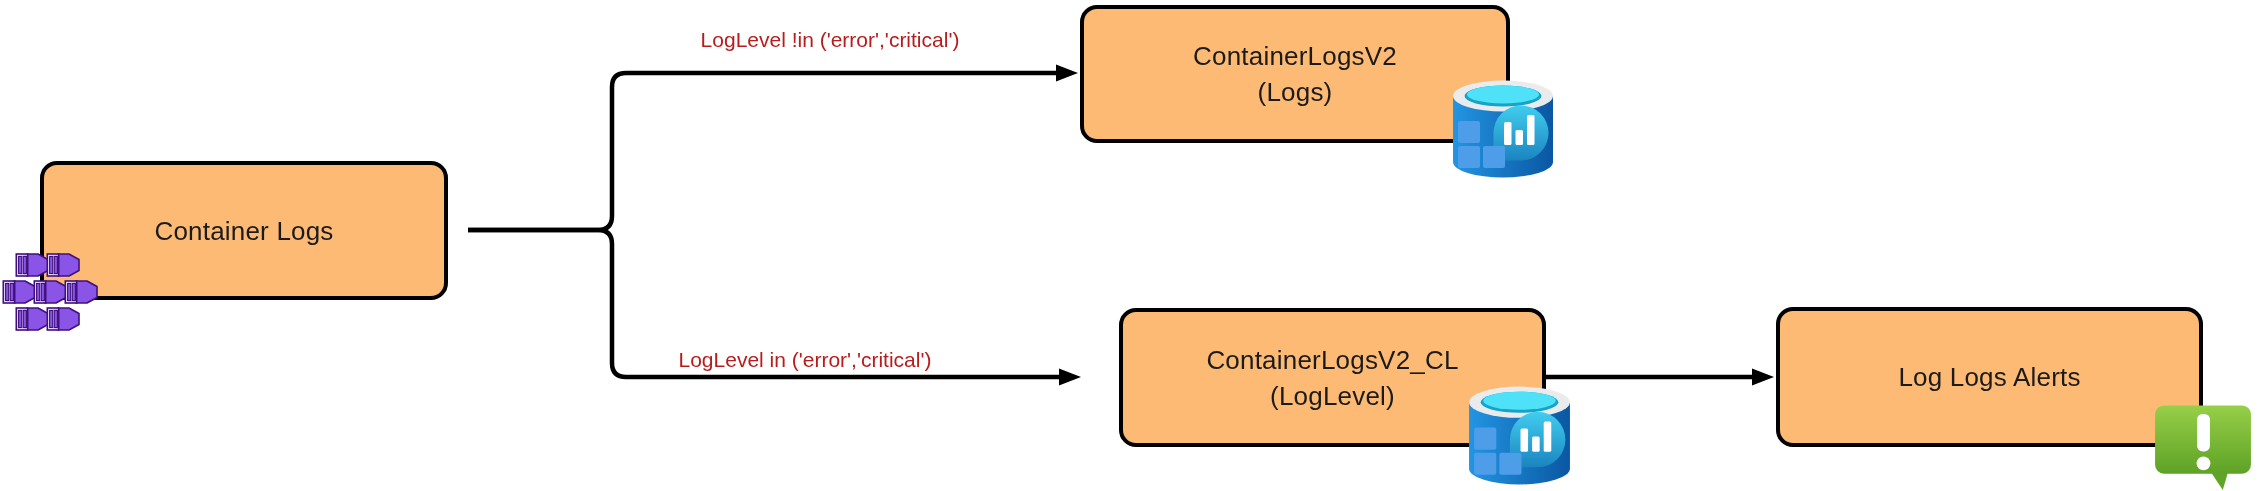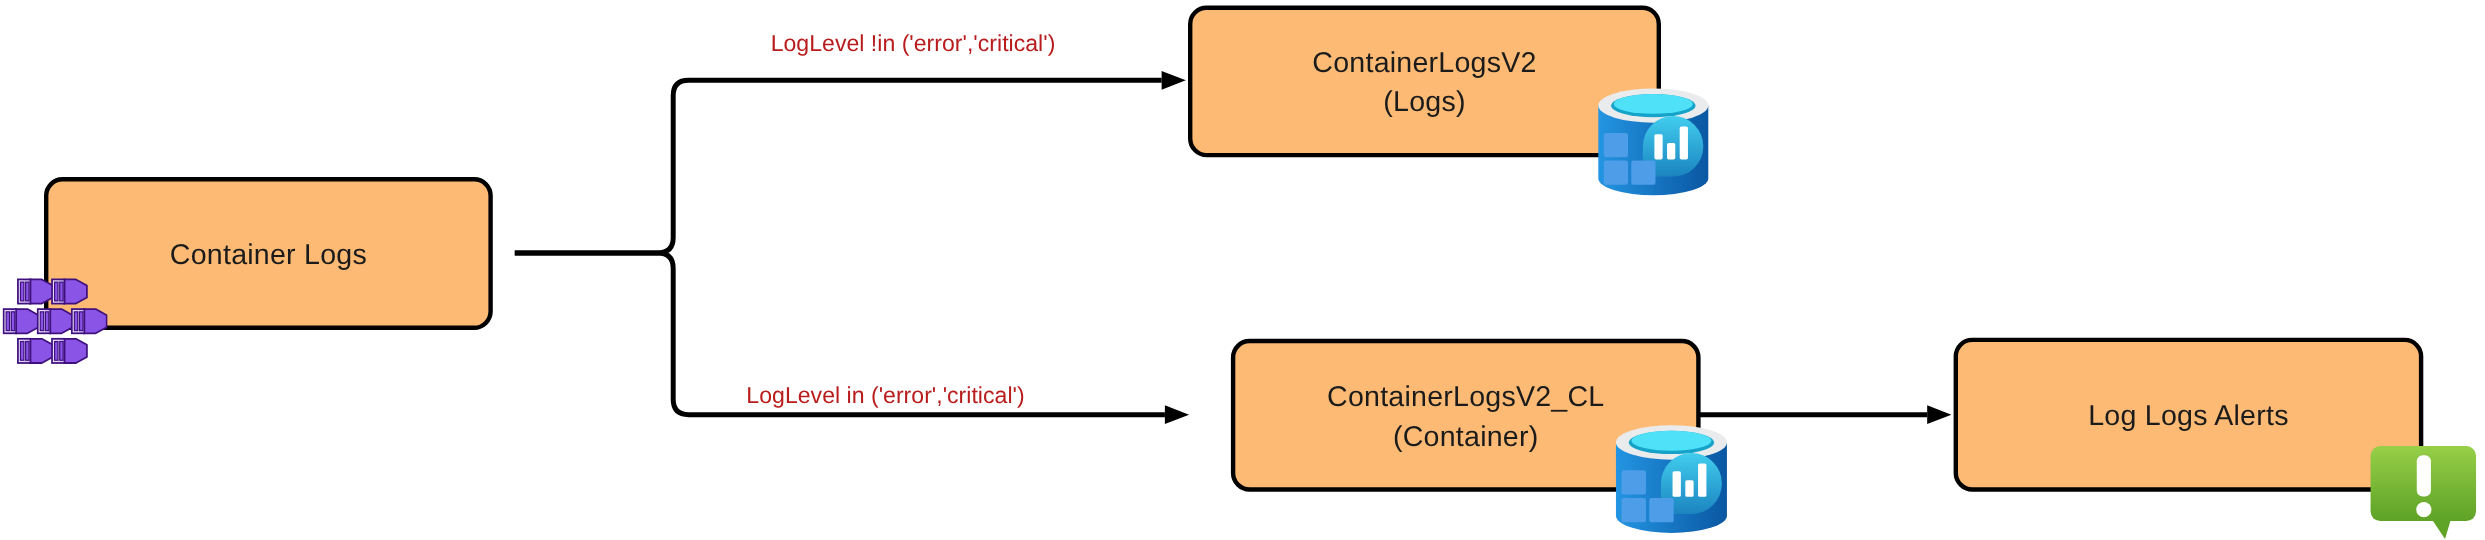--- a/index.html
+++ b/index.html
@@ -119,21 +119,21 @@
     <span>Container Logs</span>
   </div>
 
   <div class="node node-basic">
     <span>ContainerLogsV2</span>
     <span>(Logs)</span>
   </div>
 
   <div class="node node-analytics">
     <span>ContainerLogsV2_CL</span>
-    <span>(Container)</span>
+    <span>(LogLevel)</span>
   </div>
 
   <div class="node node-alerts">
     <span>Log Logs Alerts</span>
   </div>
 
   <div class="edge-label edge-label-basic">LogLevel !in ('error','critical')</div>
   <div class="edge-label edge-label-analytics">LogLevel in ('error','critical')</div>
 
   <svg class="icon icon-containers" viewBox="0 0 96 83">

